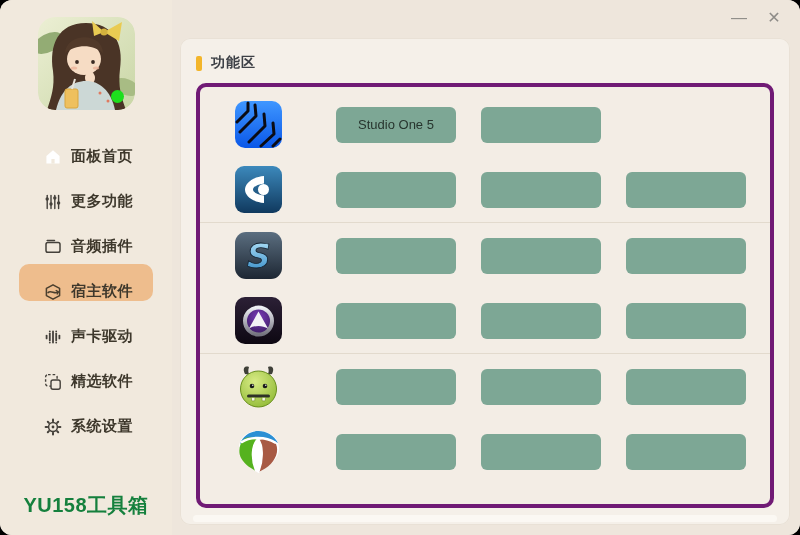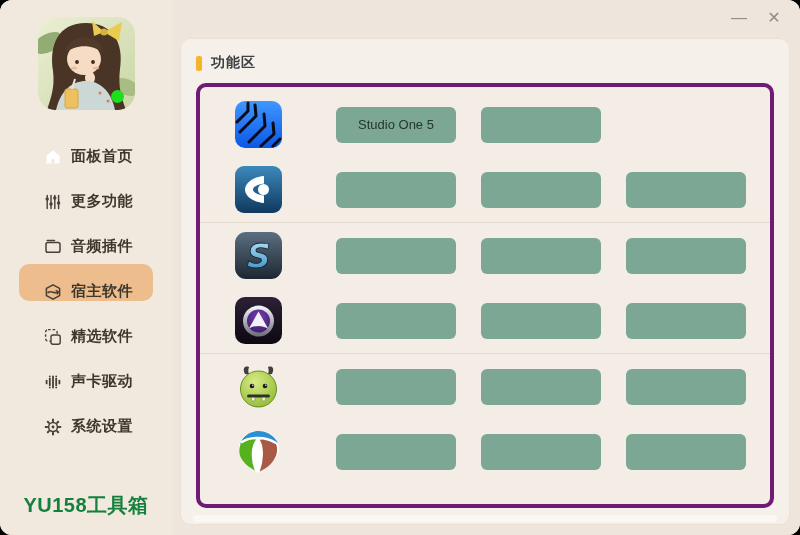--- a/index.html
+++ b/index.html
@@ -125,42 +125,42 @@
       <div class="nav-item selected">
         <svg width="18" height="18" viewBox="0 0 18 18">
           <path d="M9 1.8 L15.6 5.4 L15.6 12.6 L9 16.2 L2.4 12.6 L2.4 5.4 Z" fill="none" stroke="#4a3f2e" stroke-width="1.5" stroke-linejoin="round"></path>
           <path d="M4 9.6 C 7 6.8 11 11.8 14 9" fill="none" stroke="#4a3f2e" stroke-width="1.5" stroke-linecap="round"></path>
           <path d="M12.2 7.6 L14.4 8.9 L13.2 11" fill="none" stroke="#4a3f2e" stroke-width="1.4" stroke-linecap="round" stroke-linejoin="round"></path>
         </svg>
         <span>宿主软件</span>
       </div>
       <div class="nav-item">
         <svg width="18" height="18" viewBox="0 0 18 18">
-          <rect x="1.6" y="1.6" width="11.5" height="11.5" rx="2.4" fill="none" stroke="#44403a" stroke-width="1.4" stroke-dasharray="2.6 2"></rect>
-          <rect x="7" y="7" width="9.2" height="9.2" rx="2" fill="#f1e9dd" stroke="#44403a" stroke-width="1.4"></rect>
-        </svg>
-        <span>精选软件</span>
-      </div>
-      <div class="nav-item">
-        <svg width="18" height="18" viewBox="0 0 18 18">
           <g stroke="#44403a" stroke-width="1.8" stroke-linecap="round">
             <line x1="2.6" y1="7.6" x2="2.6" y2="10.4"></line>
             <line x1="5.8" y1="5.6" x2="5.8" y2="12.4"></line>
             <line x1="9" y1="3.4" x2="9" y2="14.6"></line>
             <line x1="12.2" y1="5.6" x2="12.2" y2="12.4"></line>
             <line x1="15.4" y1="7.6" x2="15.4" y2="10.4"></line>
           </g>
           <g fill="#44403a">
             <circle cx="5.8" cy="3.4" r=".9"></circle>
               <circle cx="5.8" cy="14.6" r=".9"></circle>
             <circle cx="12.2" cy="3.4" r=".9"></circle>
               <circle cx="12.2" cy="14.6" r=".9"></circle>
           </g>
         </svg>
         <span>声卡驱动</span>
+      </div>
+      <div class="nav-item">
+        <svg width="18" height="18" viewBox="0 0 18 18">
+          <rect x="1.6" y="1.6" width="11.5" height="11.5" rx="2.4" fill="none" stroke="#44403a" stroke-width="1.4" stroke-dasharray="2.6 2"></rect>
+          <rect x="7" y="7" width="9.2" height="9.2" rx="2" fill="#f1e9dd" stroke="#44403a" stroke-width="1.4"></rect>
+        </svg>
+        <span>精选软件</span>
       </div>
       <div class="nav-item">
         <svg width="18" height="18" viewBox="0 0 18 18">
           <circle cx="9" cy="9" r="4.4" fill="none" stroke="#44403a" stroke-width="1.5"></circle>
           <circle cx="9" cy="9" r="1.4" fill="#44403a"></circle>
           <g stroke="#44403a" stroke-width="2" stroke-linecap="round">
             <line x1="9" y1="1.6" x2="9" y2="3.2"></line>
               <line x1="9" y1="14.8" x2="9" y2="16.4"></line>
             <line x1="1.6" y1="9" x2="3.2" y2="9"></line>
               <line x1="14.8" y1="9" x2="16.4" y2="9"></line>

